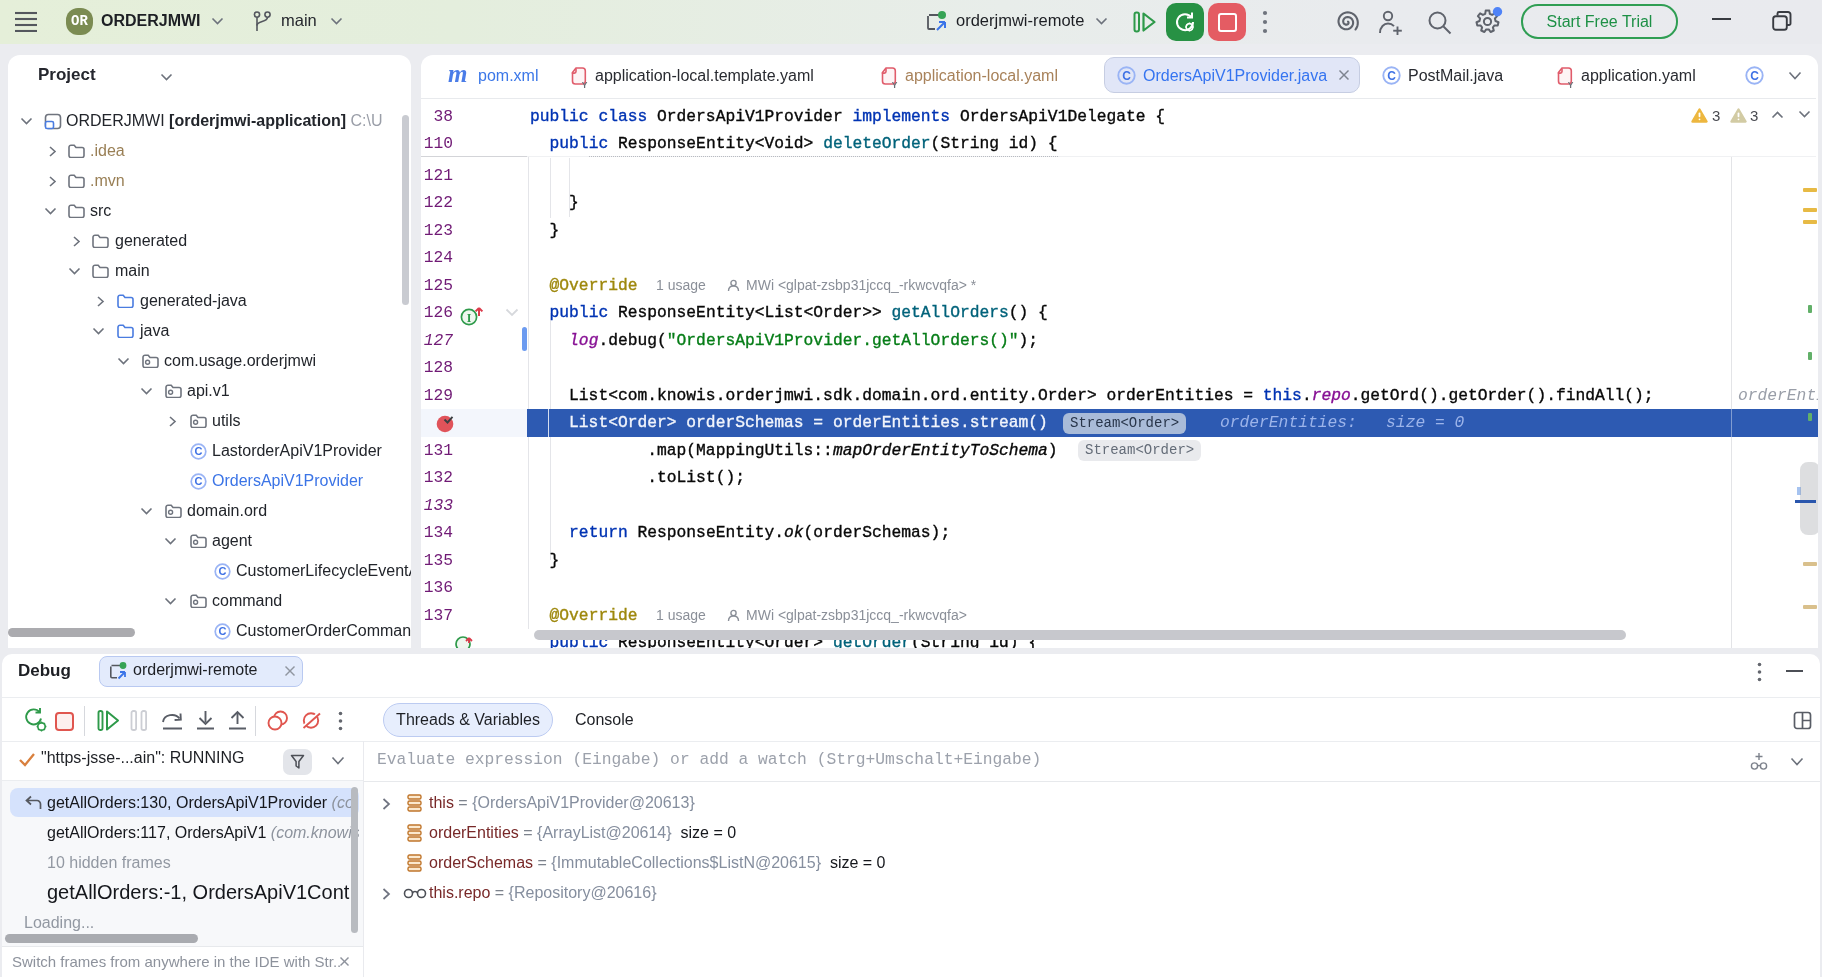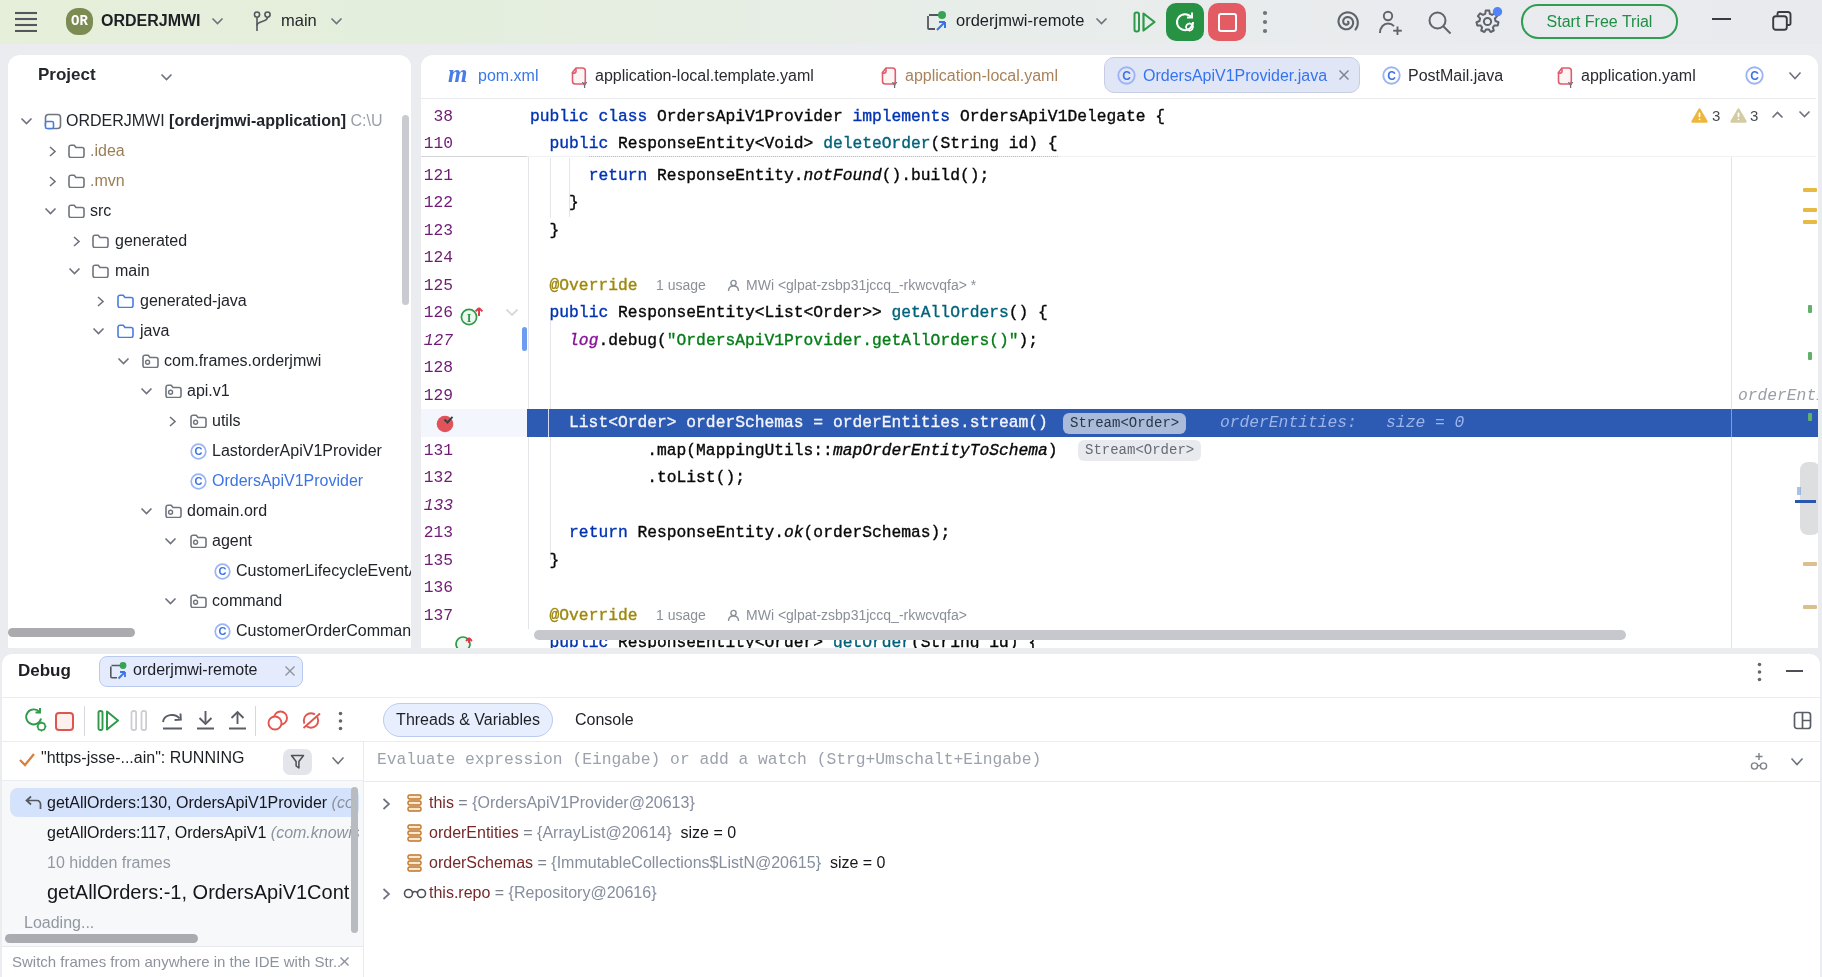--- a/index.html
+++ b/index.html
@@ -226,21 +226,21 @@
       <text x="8.5" y="12.4" text-anchor="middle" font-family="Liberation Sans" font-size="11px" font-weight="bold" fill="#3f72e5">C</text>
     </svg>
     <div class="trow" style="top:51px;left:58px;color:#22252b;">ORDERJMWI <b>[orderjmwi-application]</b> <span style="color:#9a9ea8">C:\U</span></div>
     <div class="trow" style="top:81px;left:82px;color:#997f55;">.idea</div>
     <div class="trow" style="top:111px;left:82px;color:#997f55;">.mvn</div>
     <div class="trow" style="top:141px;left:82px;color:#22252b;">src</div>
     <div class="trow" style="top:171px;left:107px;color:#22252b;">generated</div>
     <div class="trow" style="top:201px;left:107px;color:#22252b;">main</div>
     <div class="trow" style="top:231px;left:132px;color:#22252b;">generated-java</div>
     <div class="trow" style="top:261px;left:132px;color:#22252b;">java</div>
-    <div class="trow" style="top:291px;left:156px;color:#22252b;">com.frames.orderjmwi</div>
+    <div class="trow" style="top:291px;left:156px;color:#22252b;">com.usage.orderjmwi</div>
     <div class="trow" style="top:321px;left:179px;color:#22252b;">api.v1</div>
     <div class="trow" style="top:351px;left:204px;color:#22252b;">utils</div>
     <div class="trow" style="top:381px;left:204px;color:#22252b;">LastorderApiV1Provider</div>
     <div class="trow" style="top:411px;left:204px;color:#3b74e6;">OrdersApiV1Provider</div>
     <div class="trow" style="top:441px;left:179px;color:#22252b;">domain.ord</div>
     <div class="trow" style="top:471px;left:204px;color:#22252b;">agent</div>
     <div class="trow" style="top:501px;left:228px;color:#22252b;">CustomerLifecycleEventAgent</div>
     <div class="trow" style="top:531px;left:204px;color:#22252b;">command</div>
     <div class="trow" style="top:561px;left:228px;color:#22252b;">CustomerOrderCommand</div>
     <div class="abs" style="left:394px;top:60px;width:7px;height:190px;background:#c9cbd1;border-radius:4px;"></div>
@@ -310,21 +310,21 @@
     <div class="num" style="top:161.75px;">123</div>
     <div class="num" style="top:189.25px;">124</div>
     <div class="num" style="top:216.75px;">125</div>
     <div class="num" style="top:244.25px;">126</div>
     <div class="num" style="top:271.75px;font-style:italic;">127</div>
     <div class="num" style="top:299.25px;">128</div>
     <div class="num" style="top:326.75px;">129</div>
     <div class="num" style="top:381.75px;">131</div>
     <div class="num" style="top:409.25px;">132</div>
     <div class="num" style="top:436.75px;font-style:italic;">133</div>
-    <div class="num" style="top:464.25px;">213</div>
+    <div class="num" style="top:464.25px;">134</div>
     <div class="num" style="top:491.75px;">135</div>
     <div class="num" style="top:519.25px;">136</div>
     <div class="num" style="top:546.75px;">137</div>
     <svg class="abs" style="left:39px;top:250px" width="26" height="22" viewBox="0 0 26 22">
       <circle cx="9" cy="12" r="7.6" fill="#eef7ef" stroke="#2e9a4a" stroke-width="1.7"></circle>
       <text x="9" y="16.6" text-anchor="middle" font-family="Liberation Serif" font-size="12px" font-weight="bold" fill="#2e9a4a">I</text>
       <path d="M19 11 v-8 M19 3 l-3.4 3.4 M19 3 l3.4 3.4" stroke="#db3b4b" stroke-width="2" fill="none"></path>
     </svg>
     <svg class="abs" style="left:84px;top:253px" width="14" height="9" viewBox="0 0 14 9">
       <path d="M1.5 1.5 L7 7 L12.5 1.5" stroke="#d6d8dc" stroke-width="1.8" fill="none"></path>
@@ -332,32 +332,32 @@
     <svg class="abs" style="left:15px;top:359px" width="19" height="19" viewBox="0 0 19 19">
       <circle cx="9" cy="10" r="8.3" fill="#e0535a"></circle>
       <path d="M8.5 5.5 l3 3 l5-5.6" stroke="#3c4043" stroke-width="1.9" fill="none"></path>
     </svg>
     <svg class="abs" style="left:34px;top:581px" width="18" height="12" viewBox="0 0 18 12">
       <circle cx="8" cy="8" r="7" fill="#eef7ef" stroke="#2e9a4a" stroke-width="1.7"></circle>
       <path d="M14 7 v-5 M14 2 l-3 3 M14 2 l3 3" stroke="#db3b4b" stroke-width="1.8" fill="none"></path>
     </svg>
     <div class="cl" style="top:47.75px;"><span class="kw">public class</span> OrdersApiV1Provider <span class="kw">implements</span> OrdersApiV1Delegate {</div>
     <div class="cl" style="top:75.25px;">  <span class="kw">public</span> ResponseEntity&lt;Void&gt; <span class="mtd">deleteOrder</span>(String id) {</div>
-    <div class="cl" style="top:106.75px;">      <span class="kw">return</span> ResponseEntity.<span class="it">notFound</span>().build();</div>
     <div class="cl" style="top:134.25px;">    }</div>
     <div class="cl" style="top:161.75px;">  }</div>
     <div class="cl" style="top:216.75px;">  <span class="ann">@Override</span></div>
     <div class="abs inlay" style="left:235px;top:216.75px;">1 usage</div>
     <svg class="abs" style="left:306px;top:224px" width="13" height="13" viewBox="0 0 13 13">
       <circle cx="6.5" cy="4" r="2.6" fill="none" stroke="#8a8f98" stroke-width="1.4"></circle>
       <path d="M1.5 12 c0-3.2 2.2-5 5-5 s5 1.8 5 5" fill="none" stroke="#8a8f98" stroke-width="1.4"></path>
     </svg>
     <div class="abs inlay" style="left:325px;top:216.75px;">MWi &lt;glpat-zsbp31jccq_-rkwcvqfa&gt; *</div>
     <div class="cl" style="top:244.25px;">  <span class="kw">public</span> ResponseEntity&lt;List&lt;Order&gt;&gt; <span class="mtd">getAllOrders</span>() {</div>
     <div class="cl" style="top:271.75px;">    <span class="fld">log</span>.debug(<span class="str">"OrdersApiV1Provider.getAllOrders()"</span>);</div>
+    <div class="cl" style="top:326.75px;">    List&lt;com.knowis.orderjmwi.sdk.domain.ord.entity.Order&gt; orderEntities = <span class="kw">this</span>.<span class="fld">repo</span>.getOrd().getOrder().findAll();</div>
     <div class="abs mono it" style="left:1317px;top:326.75px;font-size:16.3px;line-height:27.5px;color:#999ea8;white-space:pre;">orderEntities:</div>
     <div class="cl" style="top:354.25px;color:#f2f5fc;">    List&lt;Order&gt; orderSchemas = orderEntities.stream()</div>
     <div class="abs" style="left:642px;top:357.5px;background:#a9bbd8;border-radius:6px;font:14px/21px 'Liberation Mono',monospace;padding:0 7px;color:#28354a;">Stream&lt;Order&gt;</div>
     <div class="abs mono it" style="left:799px;top:354.25px;font-size:16.3px;line-height:27.5px;color:#9cb4ea;white-space:pre;">orderEntities:   size = 0</div>
     <div class="cl" style="top:381.75px;">            .map(MappingUtils::<span class="it">mapOrderEntityToSchema</span>)</div>
     <div class="abs" style="left:657px;top:385px;background:#e9eaed;border-radius:6px;font:14px/21px 'Liberation Mono',monospace;padding:0 7px;color:#646c78;">Stream&lt;Order&gt;</div>
     <div class="cl" style="top:409.25px;">            .toList();</div>
     <div class="cl" style="top:464.25px;">    <span class="kw">return</span> ResponseEntity.<span class="it">ok</span>(orderSchemas);</div>
     <div class="cl" style="top:491.75px;">  }</div>
     <div class="cl" style="top:546.75px;">  <span class="ann">@Override</span></div>

